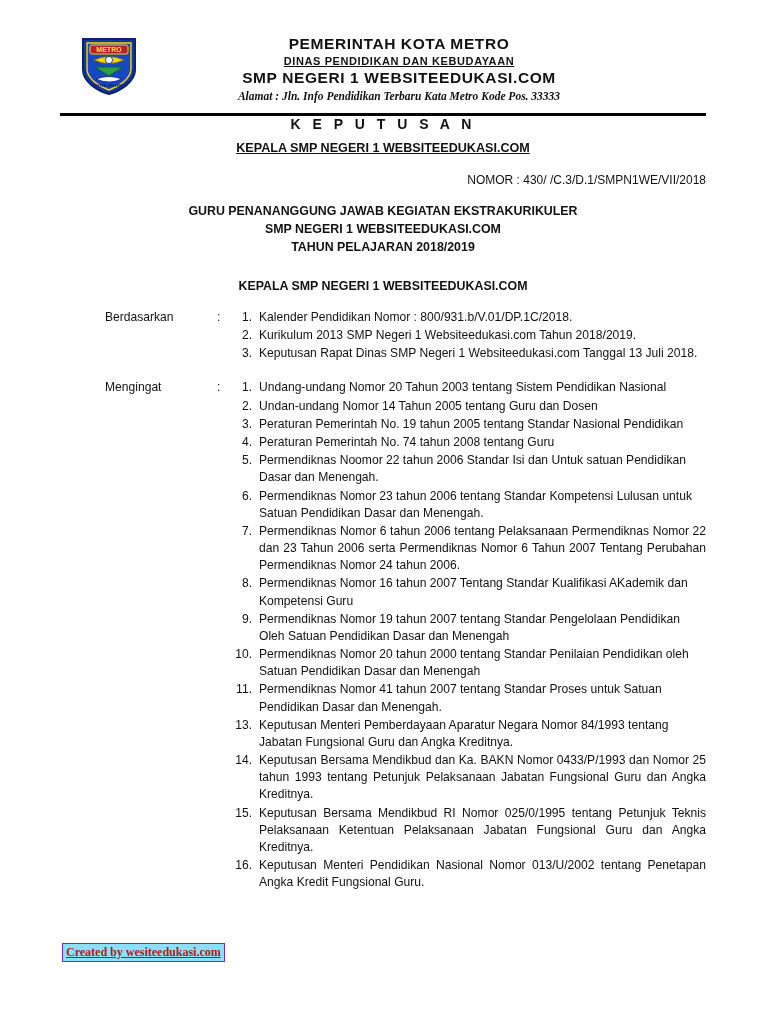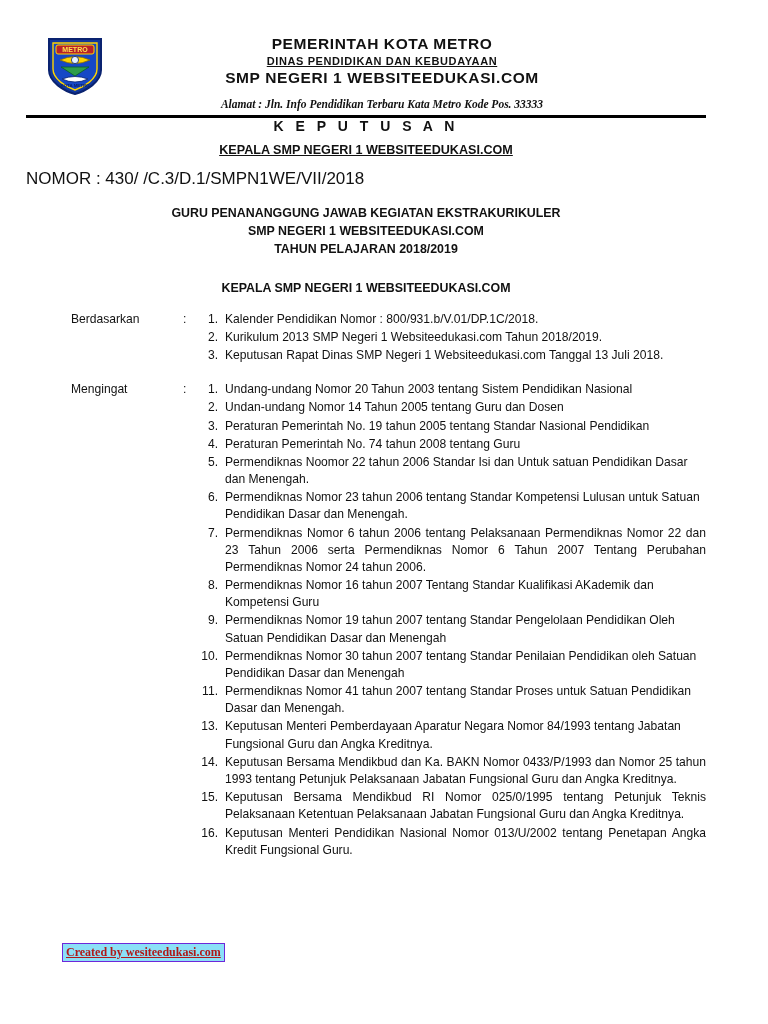--- a/index.html
+++ b/index.html
@@ -9,21 +9,21 @@
   }
   body {
     width: 768px; height: 1024px;
     font-family: "Liberation Sans", sans-serif;
     color: #111111;
     position: relative;
     overflow: hidden;
   }
   .page {
     width: 768px; height: 1024px;
-    padding: 34px 62px 0 26px;
+    padding: 34px 62px 0 60px;
     position: relative;
   }
 
   
   .letterhead {
     display: flex;
     align-items: flex-start;
     justify-content: flex-start;
     position: relative;
     min-height: 74px;
@@ -50,21 +50,21 @@
     line-height: 1.28;
   }
   .lh-text .l1 { font-size: 15.5px; }
   .lh-text .l2 { font-size: 11px; text-decoration: underline; }
   .lh-text .l3 { font-size: 15.5px; }
   .lh-text .l4 {
     font-family: "Liberation Serif", serif;
     font-style: italic;
     font-weight: bold;
     font-size: 11.5px;
-    margin-top: 10px;
+    margin-top: 2px;
   }
   .rule {
     border-top: 3px solid #000;
     margin-top: 5px;
   }
 
   
   .kep {
     text-align: center;
     font-weight: bold;
@@ -72,23 +72,23 @@
     letter-spacing: 4px;
   }
   .sub-u {
     text-align: center;
     font-weight: bold;
     font-size: 12.6px;
     text-decoration: underline;
     margin-top: 9px;
   }
   .nomor {
-    text-align: left;
-    font-size: 17px;
-    margin-top: 12px;
+    text-align: right;
+    font-size: 12px;
+    margin-top: 18px;
   }
   .tentang {
     text-align: center;
     font-weight: bold;
     font-size: 12.4px;
     margin-top: 18px;
   }
   .subject {
     text-align: center;
     font-weight: bold;
@@ -250,21 +250,21 @@
         <li>
           <span class="num">8.</span>
           <span class="txt">Permendiknas Nomor 16 tahun 2007 Tentang Standar Kualifikasi AKademik dan Kompetensi Guru</span>
         </li>
         <li>
           <span class="num">9.</span>
           <span class="txt">Permendiknas Nomor 19 tahun 2007 tentang Standar Pengelolaan Pendidikan Oleh Satuan Pendidikan Dasar dan Menengah</span>
         </li>
         <li>
           <span class="num">10.</span>
-          <span class="txt">Permendiknas Nomor 30 tahun 2007 tentang Standar Penilaian Pendidikan oleh Satuan Pendidikan Dasar dan Menengah</span>
+          <span class="txt">Permendiknas Nomor 20 tahun 2000 tentang Standar Penilaian Pendidikan oleh Satuan Pendidikan Dasar dan Menengah</span>
         </li>
         <li>
           <span class="num">11.</span>
           <span class="txt">Permendiknas Nomor 41 tahun 2007 tentang Standar Proses untuk Satuan Pendidikan Dasar dan Menengah.</span>
         </li>
         <li>
           <span class="num">13.</span>
           <span class="txt">Keputusan Menteri Pemberdayaan Aparatur Negara Nomor 84/1993 tentang Jabatan Fungsional Guru dan Angka Kreditnya.</span>
         </li>
         <li class="just">

